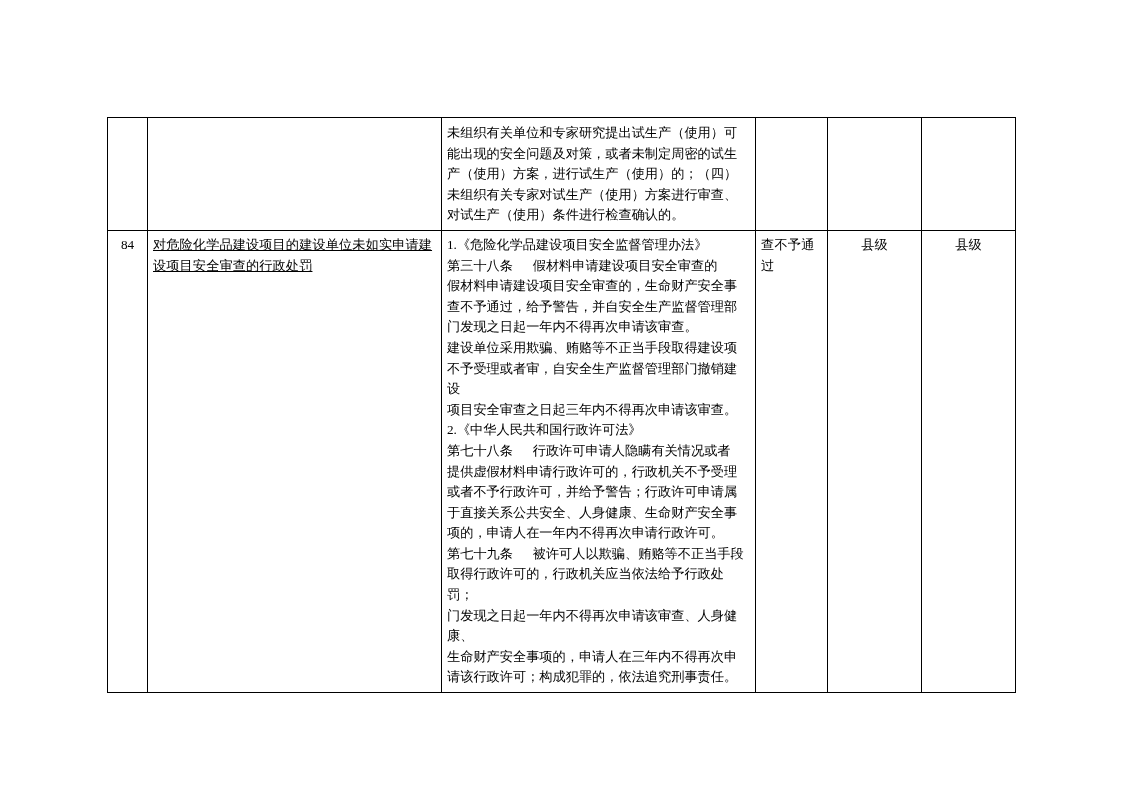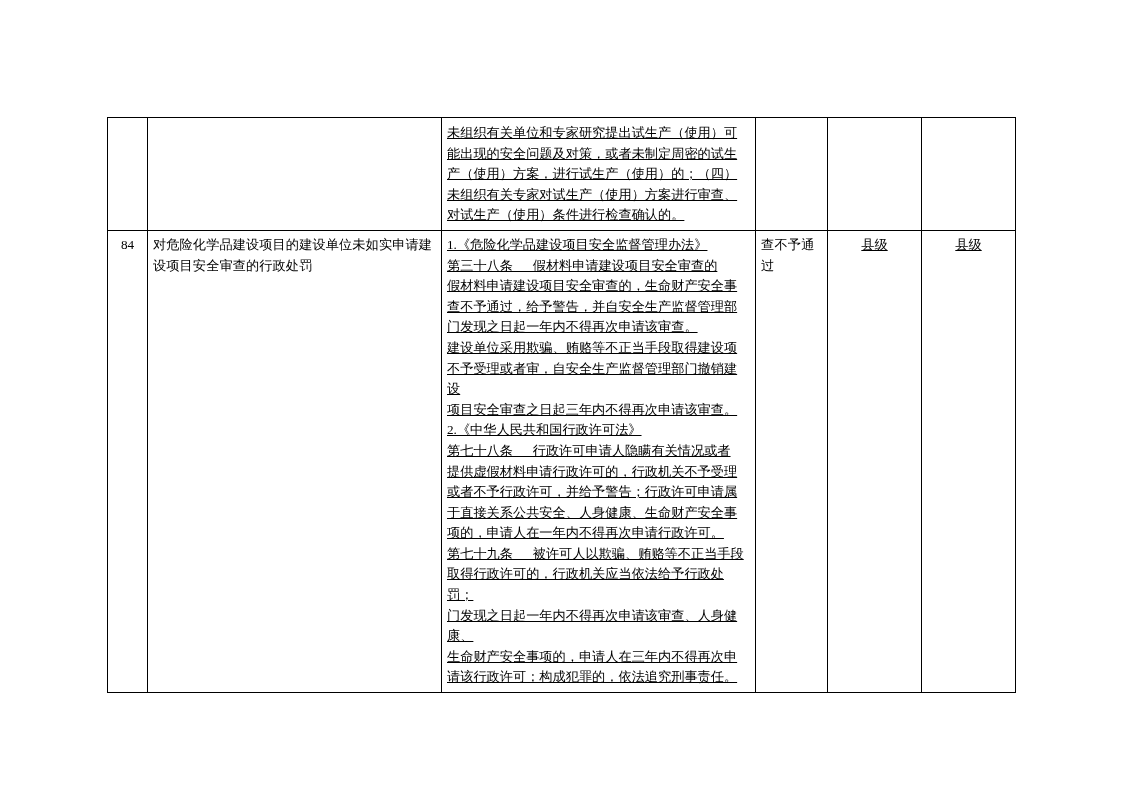--- a/index.html
+++ b/index.html
@@ -50,38 +50,37 @@
 
   td.cell-num {
     text-align: center;
     vertical-align: middle;
     font-size: 13.5px;
   }
   td.cell-item {
     vertical-align: middle;
     text-align: left;
     letter-spacing: 0.1px;
+    text-decoration: underline;
   }
   td.cell-basis {
     text-align: left;
   }
   td.cell-dept {
     vertical-align: middle;
     text-align: left;
     letter-spacing: 0.2px;
   }
   td.cell-level {
     vertical-align: middle;
     text-align: center;
-    text-decoration: underline;
   }
   .basis-line {
     display: block;
     white-space: pre-wrap;
-    text-decoration: underline;
   }
   .row-top td.cell-basis {
     padding-top: 5px;
   }
 </style>
 </head>
 <body>
 
 <div class="page">
   <div class="table-wrap">

